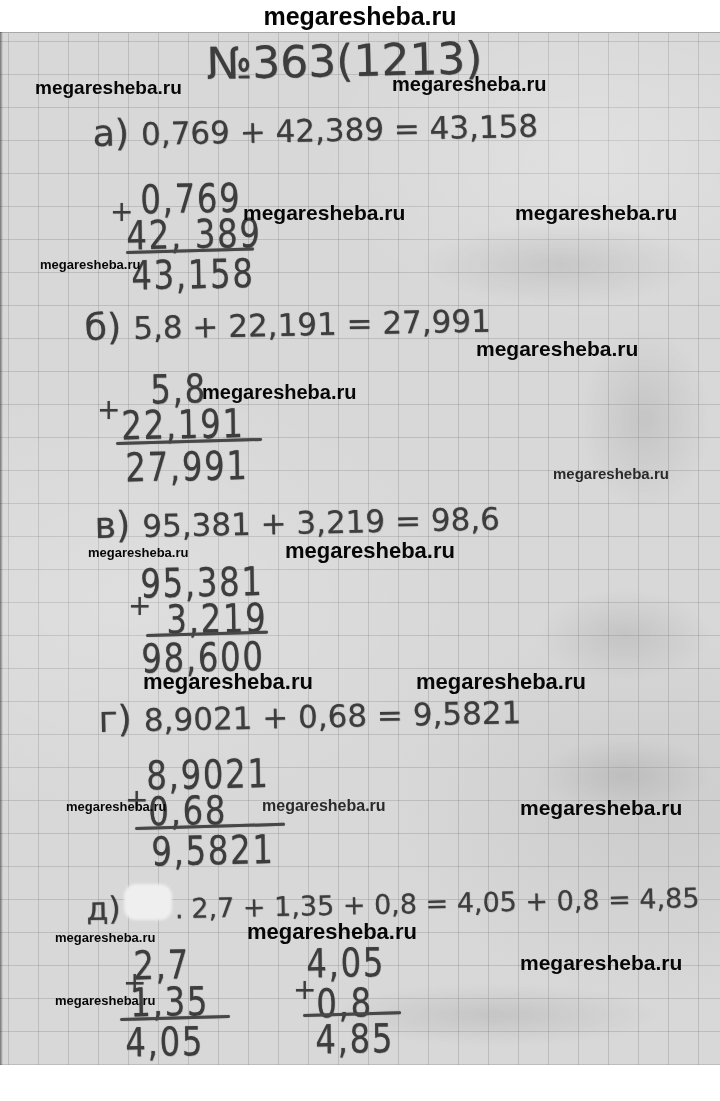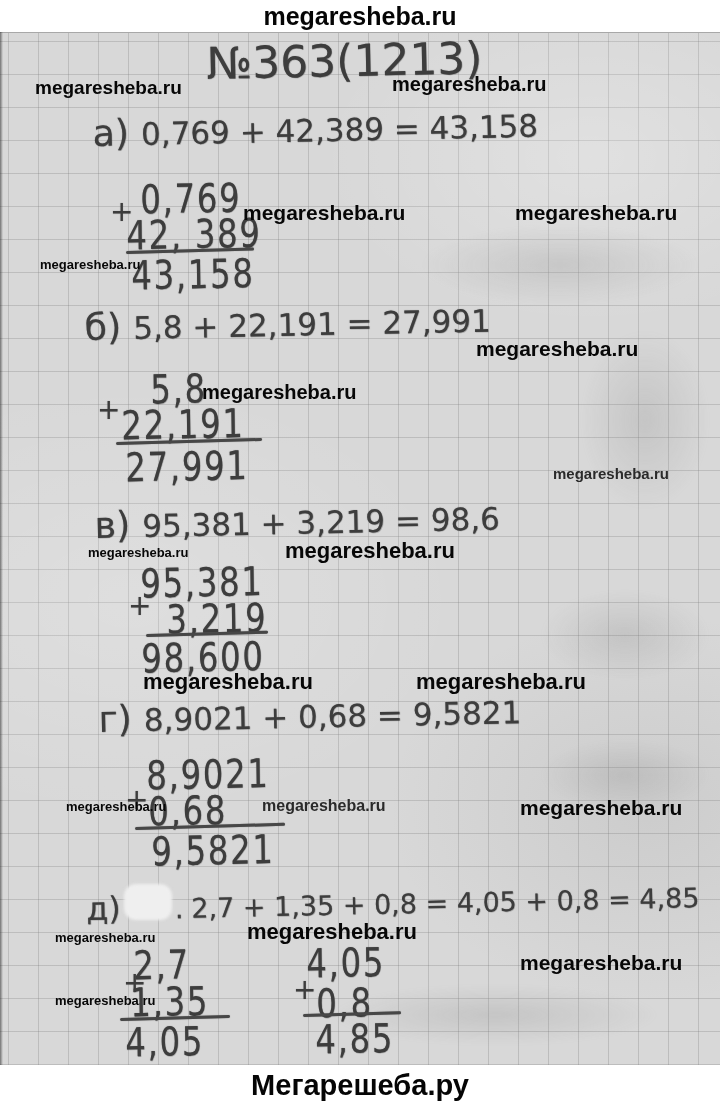--- a/index.html
+++ b/index.html
@@ -180,15 +180,14 @@
 
   <div class="colblk" style="left:293px;top:944px;width:180px;height:115px;">
     <span class="plus" style="left:0px;top:32px;">+</span>
     <span class="num" style="left:13px;top:0px;">4,05</span>
     <span class="num" style="left:23px;top:40px;">0,8</span>
     <div class="sumline" style="left:10px;top:70px;width:98px;"></div>
     <span class="num" style="left:22px;top:76px;">4,85</span>
   </div>
 
   <div class="band" id="band-bottom"></div>
-  <div class="band-text" id="footer-brand">Мегарешеба.ру</div>
 
 </div>
 
 </body></html>

